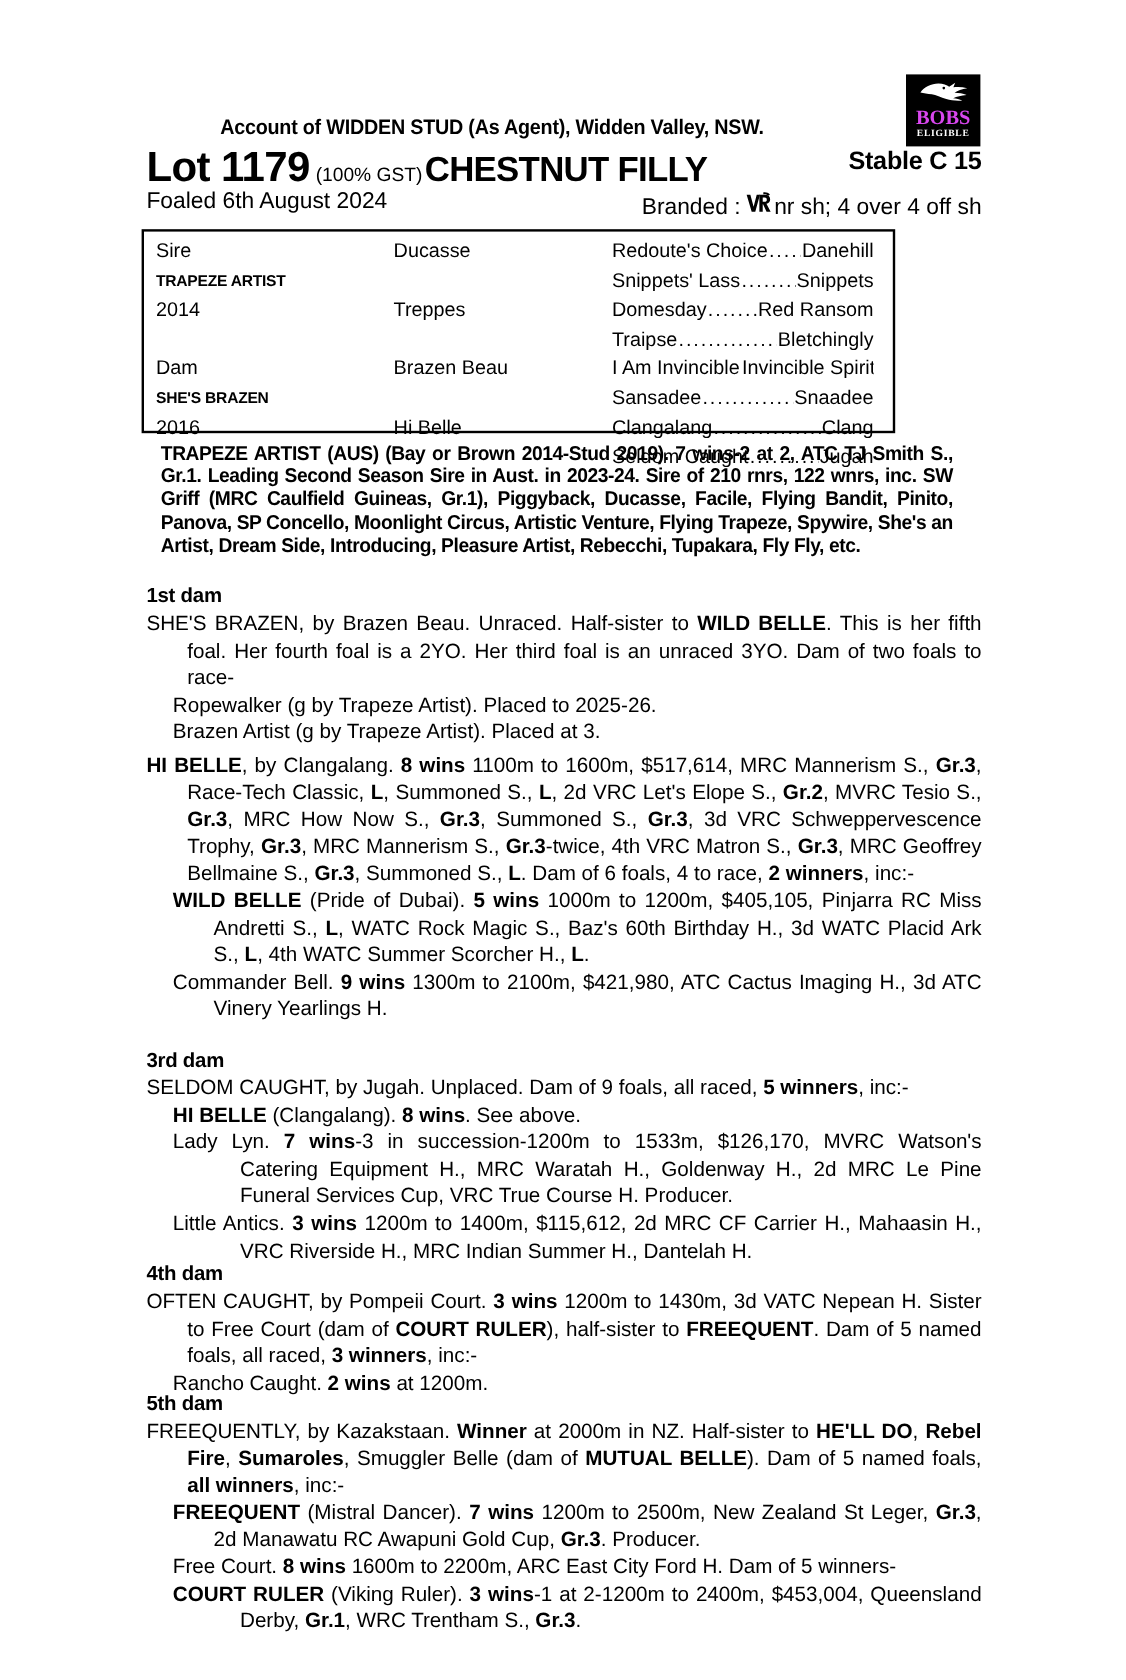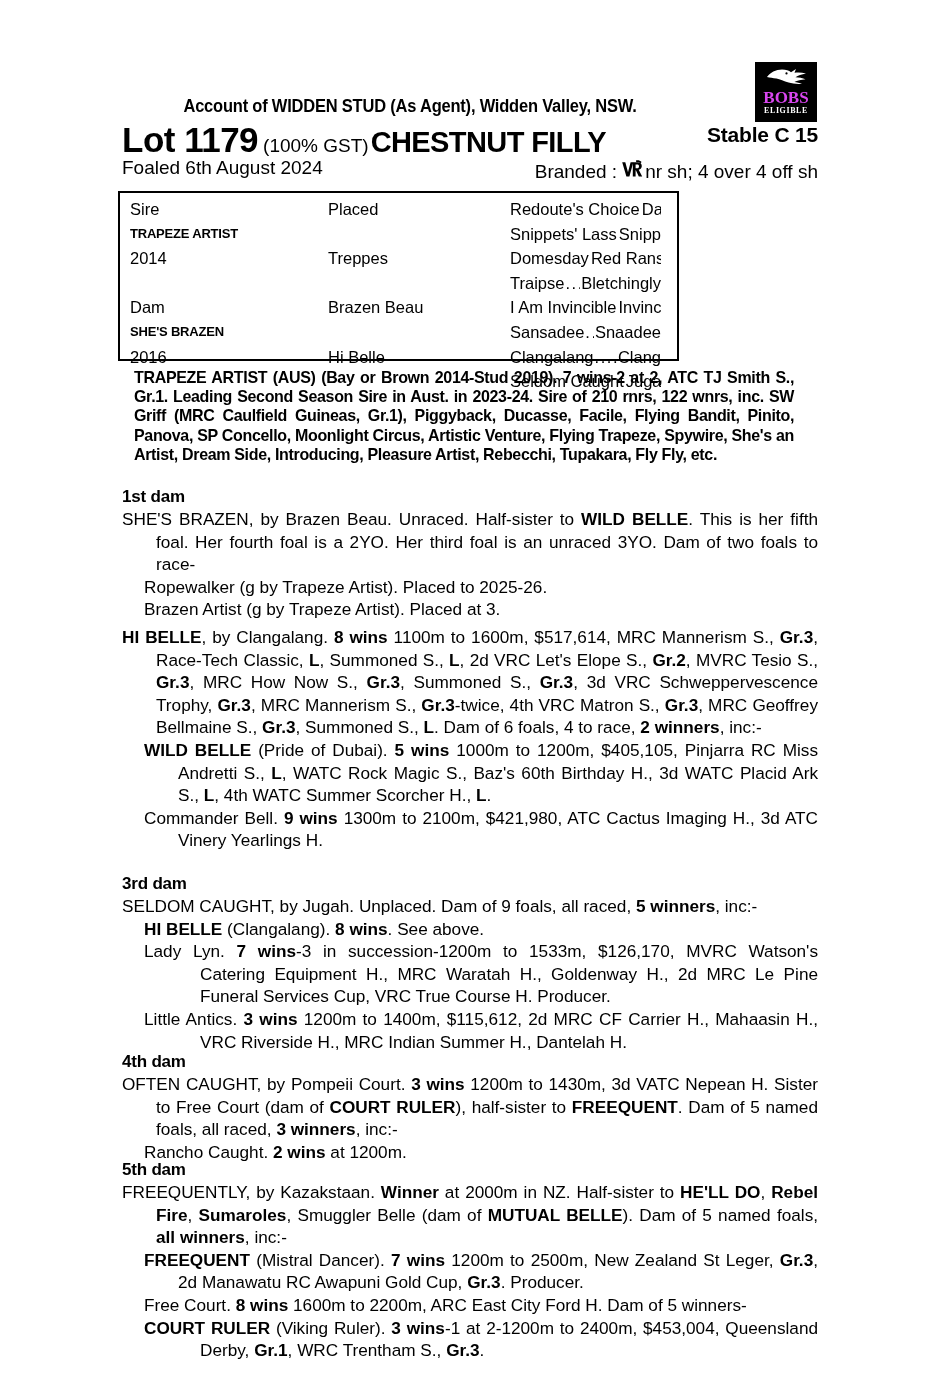--- a/index.html
+++ b/index.html
@@ -90,21 +90,21 @@
     white-space: nowrap;
     display: flex;
     align-items: baseline;
   }
   .lot-num {
     font-size: 35px;
     font-weight: bold;
     letter-spacing: -0.5px;
   }
   .lot-gst {
-    font-size: 19px;
+    font-size: 16px;
     font-weight: normal;
     margin-left: 5px;
     margin-right: 2px;
   }
   .lot-colour {
     font-size: 29px;
     font-weight: bold;
     letter-spacing: -0.6px;
   }
   .lot-stable {
@@ -148,21 +148,21 @@
     margin: 0 2px 0 4px;
     vertical-align: baseline;
   }
   .brand-glyph svg { position: absolute; left: 0; bottom: -3px; }
 
   
   .ped-table {
     position: absolute;
     left: 118px;
     top: 191px;
-    width: 561px;
+    width: 628px;
     height: 170px;
     border: 2.5px solid #000000;
     box-sizing: border-box;
   }
   .ped-col {
     position: absolute;
     top: 4px;
     font-size: 16.5px;
     line-height: 24.6px;
   }
@@ -278,21 +278,21 @@
         <div>Sire</div>
         <div class="ped-bold">TRAPEZE ARTIST</div>
         <div>2014</div>
         <div class=" ped-blank">.</div>
         <div>Dam</div>
         <div class="ped-bold">SHE'S BRAZEN</div>
         <div>2016</div>
         <div class=" ped-blank">.</div>
       </div>
     <div class="ped-col ped-col-2" id="ped-col-2">
-        <div>Placed</div>
+        <div>Ducasse</div>
         <div class="ped-blank">.</div>
         <div>Treppes</div>
         <div class="ped-blank">.</div>
         <div>Brazen Beau</div>
         <div class="ped-blank">.</div>
         <div>Hi Belle</div>
         <div class="ped-blank">.</div>
       </div>
     <div class="ped-col ped-col-3" id="ped-col-3">
         <div class="gp-line">

